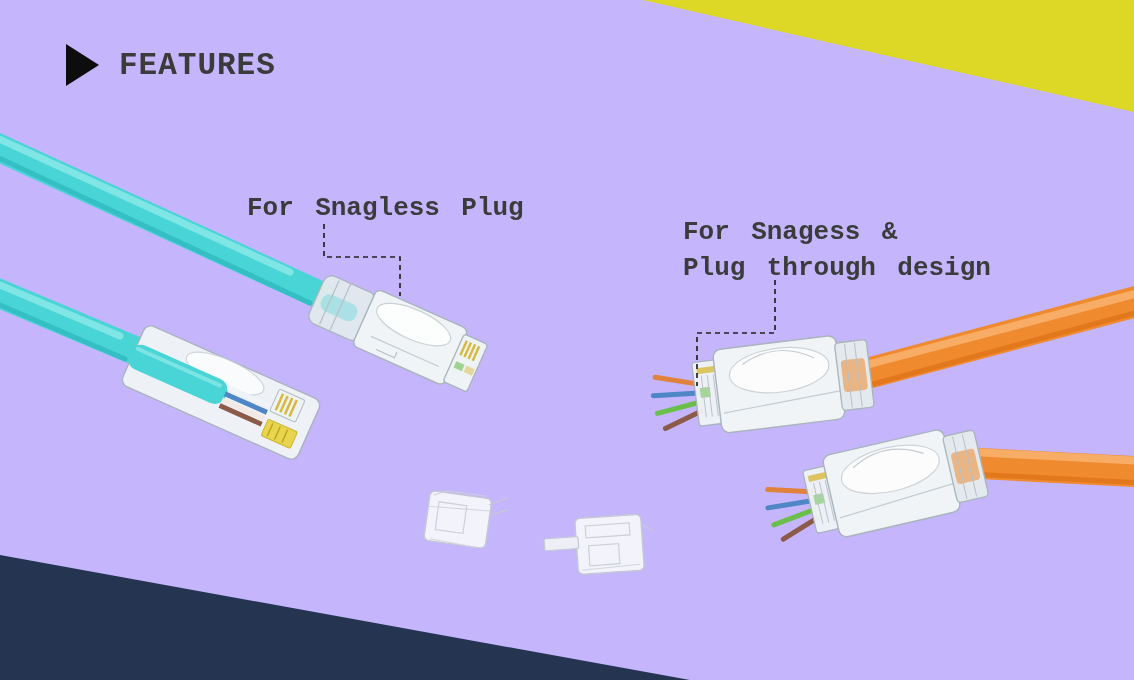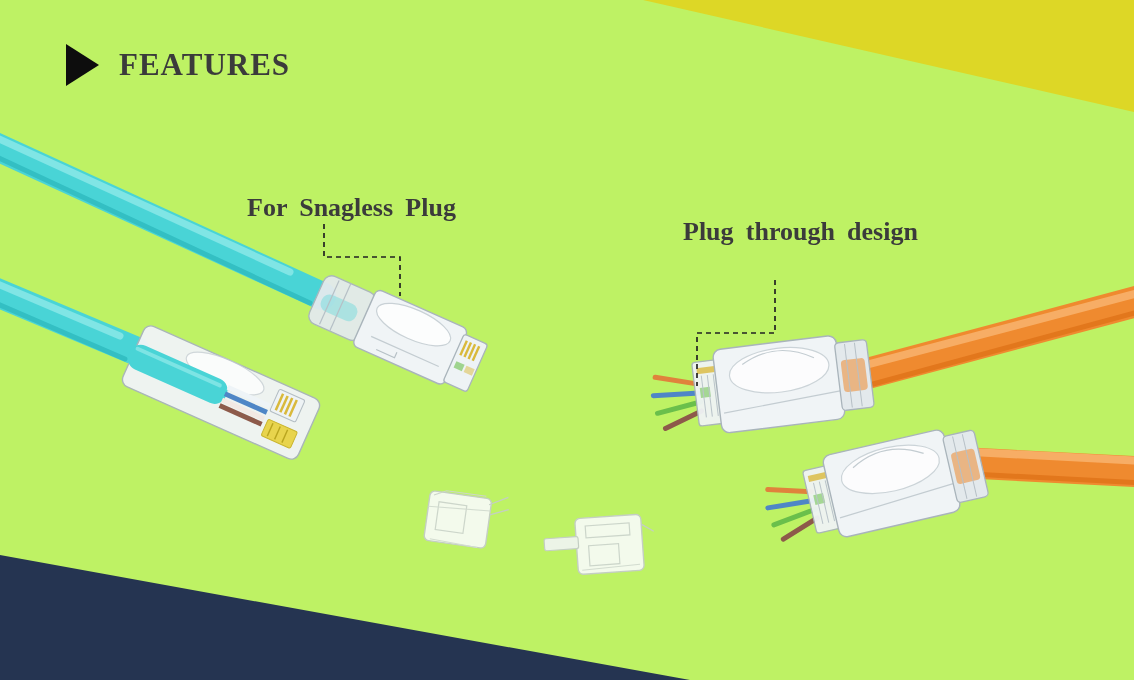--- a/index.html
+++ b/index.html
@@ -1,18 +1,18 @@
 <!DOCTYPE html>
 <html><head>
 <meta charset="utf-8">
 <style>
   html,body{margin:0;padding:0;background:#888;}
   .slide{
-    position:relative;width:1134px;height:680px;background:#bef264;
-    overflow:hidden;font-family:Liberation Serif, serif;
+    position:relative;width:1134px;height:680px;background:#c4b5fd;
+    overflow:hidden;font-family:Liberation Mono, monospace;
   }
   .scene{position:absolute;inset:0;width:1134px;height:680px;display:block;}
   .heading{
     position:absolute;left:66px;top:44px;display:flex;align-items:center;gap:20px;
   }
   .tri{
     width:0;height:0;display:inline-block;
     border-top:21px solid transparent;border-bottom:21px solid transparent;
     border-left:33px solid #0d0d0d;
   }
@@ -160,16 +160,17 @@
     <path d="M775,280 L775,333 L697,333 L697,386" fill="none" stroke-width="1.7" stroke-dasharray="5,4" stroke="#222222"></path>
   </svg>
 
   <div class="heading">
     <span class="tri"></span>
     <h1>FEATURES</h1>
   </div>
 
   <div class="label label-snagless">For Snagless Plug</div>
   <div class="label label-pass">
+    <div>For Snagess &amp;</div>
     <div>Plug through design</div>
   </div>
 
 </div>
 
 </body></html>

